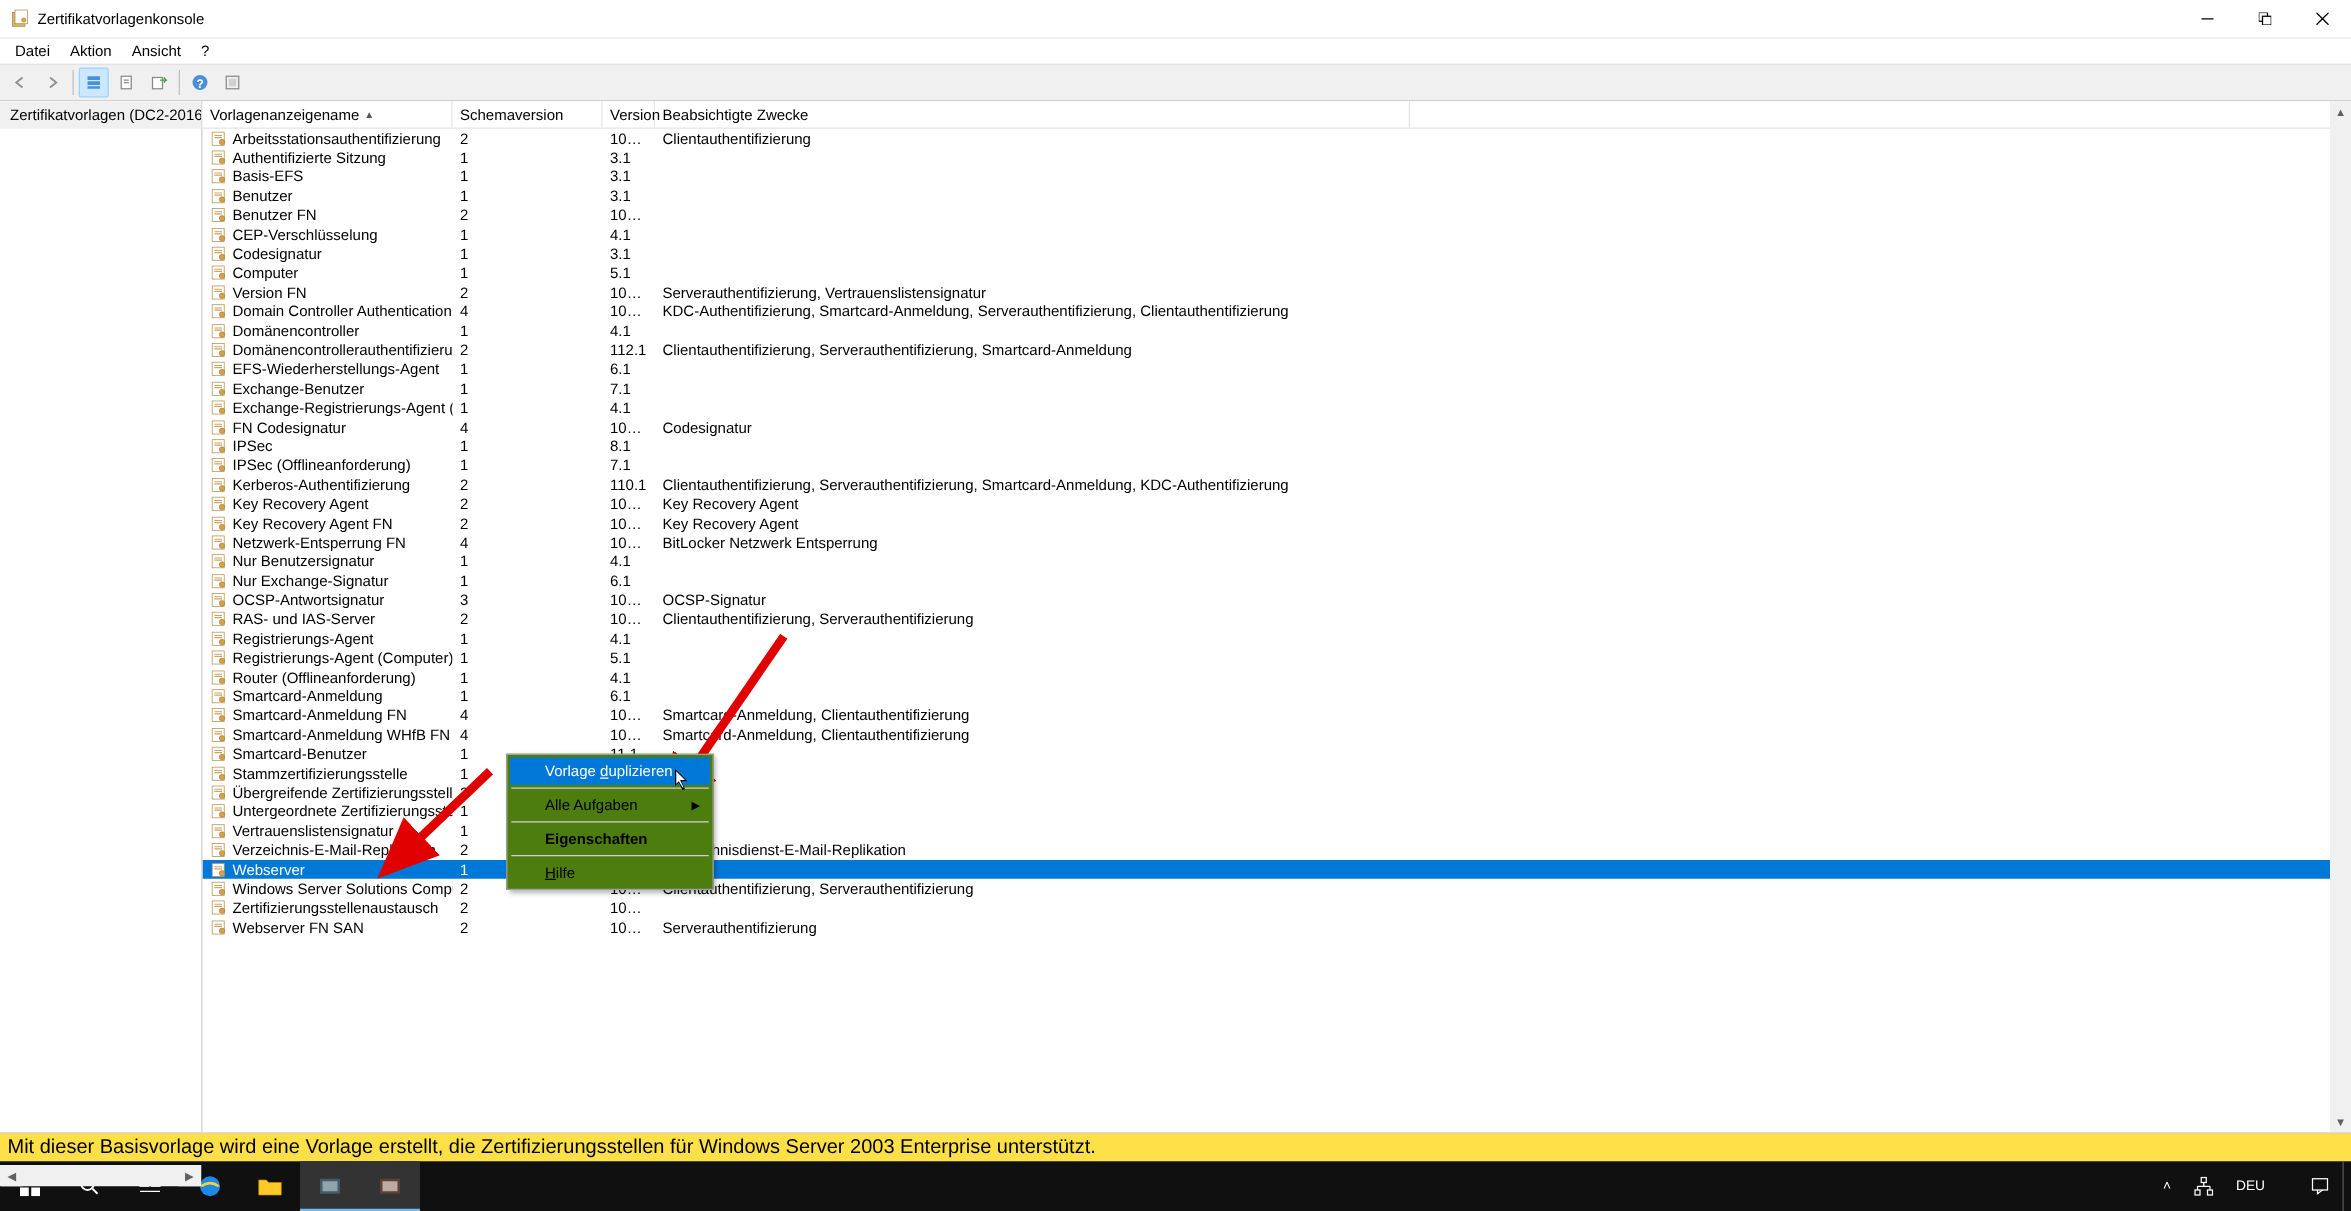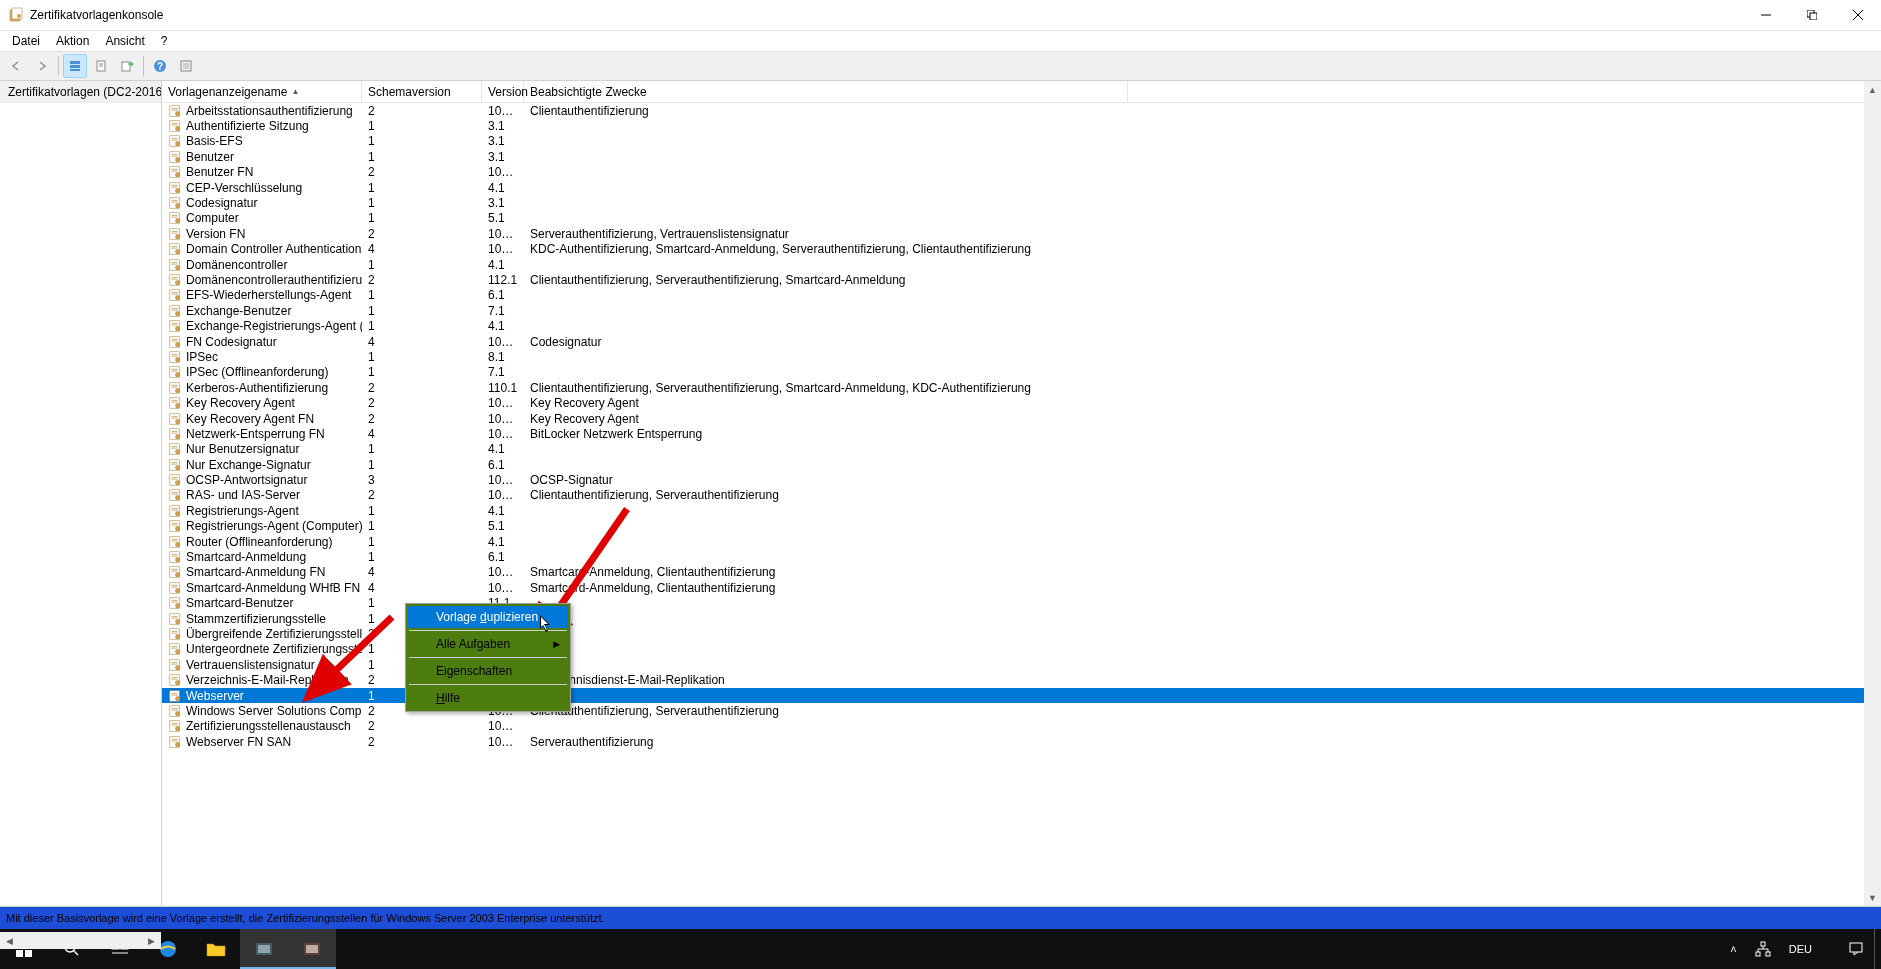--- a/index.html
+++ b/index.html
@@ -30,32 +30,32 @@
 .row.sel{background:#0078d7;color:#fff}
 .cell{padding:0 6px;overflow:hidden;white-space:nowrap;text-overflow:ellipsis;box-sizing:border-box}
 .c-name{width:200px;display:flex;align-items:flex-start;gap:4px}
 .c-schema{width:120px}
 .c-version{width:42px;text-align:left}
 .c-purpose{flex:1}
 .row-icon{width:14px;height:14px;flex-shrink:0}
 .vscroll{width:17px;background:#f0f0f0;display:flex;flex-direction:column}
 .vscroll-btn{height:17px;display:flex;align-items:center;justify-content:center;font-size:9px;color:#606060}
 .vscroll-track{flex:1;background:#f0f0f0}
-.statusbar{height:22px;border-top:1px solid #d0d0d0;display:flex;align-items:center;padding:0 6px;font-size:11px;background:#1d4ed8}
+.statusbar{height:22px;border-top:1px solid #d0d0d0;display:flex;align-items:center;padding:0 6px;font-size:16px;background:#fde047}
 .taskbar{height:40px;background:#101010;display:flex;align-items:center}
 .task-left{display:flex;height:100%}
 .task-btn{width:48px;height:40px;display:flex;align-items:center;justify-content:center;color:#fff}
 .task-btn.active{background:#333;box-shadow:inset 0 -2px 0 #76b9ed}
 .task-right{margin-left:auto;display:flex;align-items:center;height:100%;color:#fff;gap:2px}
 .tray{padding:0 8px;font-size:11px;display:flex;align-items:center;height:100%}
 .tray.clock{text-align:center;line-height:1.2}
 .context-menu{position:absolute;background:#4d7c0f;border:1px solid #a0a0a0;box-shadow:2px 2px 4px rgba(0,0,0,.3);padding:2px;z-index:100;font-size:12px;min-width:150px}
 .ctx-item{padding:4px 30px 4px 28px;position:relative}
 .ctx-item.hl{background:#0078d7;color:#fff}
-.ctx-item.bold{font-weight:normal}
+.ctx-item.bold{font-weight:bold}
 .ctx-sep{height:1px;background:#d0d0d0;margin:2px 1px}
 .ctx-arrow{position:absolute;right:8px;top:50%;transform:translateY(-50%);font-size:9px}
 .arrow-overlay{position:absolute;pointer-events:none;z-index:50}
 .underline-char{text-decoration:underline}
 svg{display:block}
 .cert-icon{fill:#dcb36a;stroke:#a07830;stroke-width:.5}
 </style>
 </head>
 <body>
 

